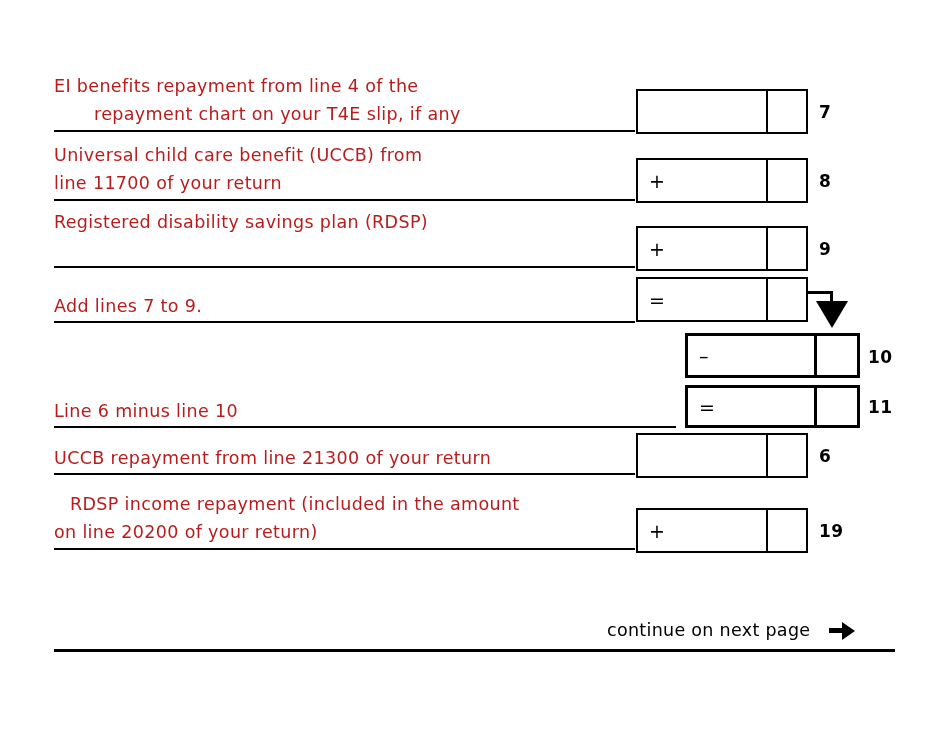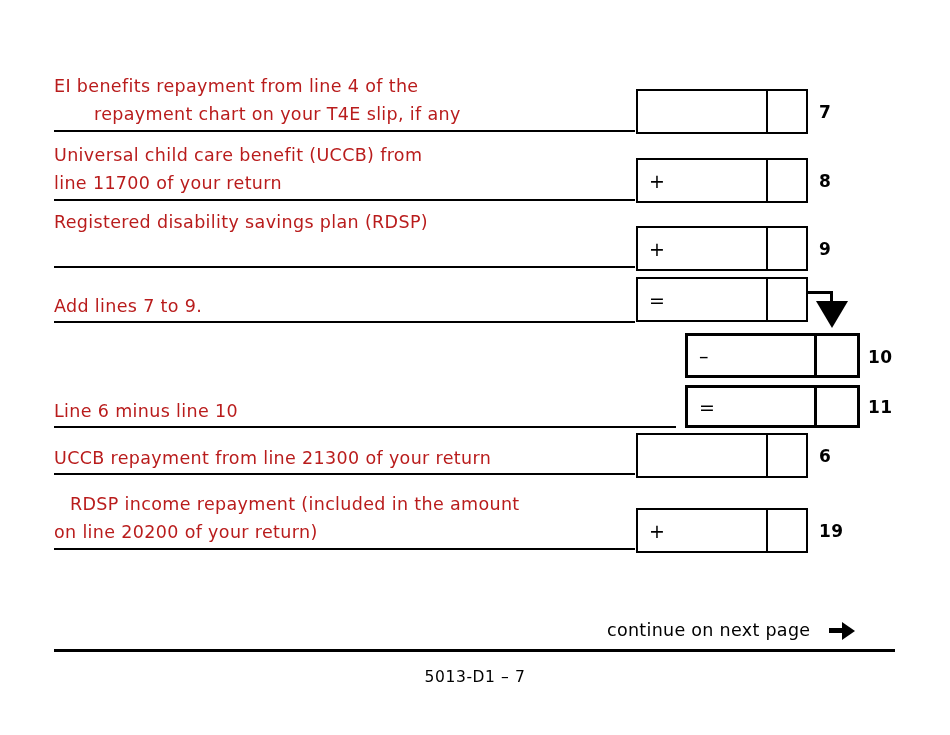--- a/index.html
+++ b/index.html
@@ -247,15 +247,14 @@
   <div class="line-no" style="left:819px; top:523px;">19</div>
 
   <div class="continue-wrap" style="left:607px; top:622px;">
     <span class="continue-text">continue on next page</span>
     <span class="arrow-right">
       <span class="shaft"></span>
       <span class="head"></span>
     </span>
   </div>
   <div class="footer-rule" style="left:54px; top:649px; width:841px;"></div>
-  <div class="page-code" style="left:0px; top:670px; width:950px;">5013-D1 – 7</div>
 
 </div>
 
 </body></html>

